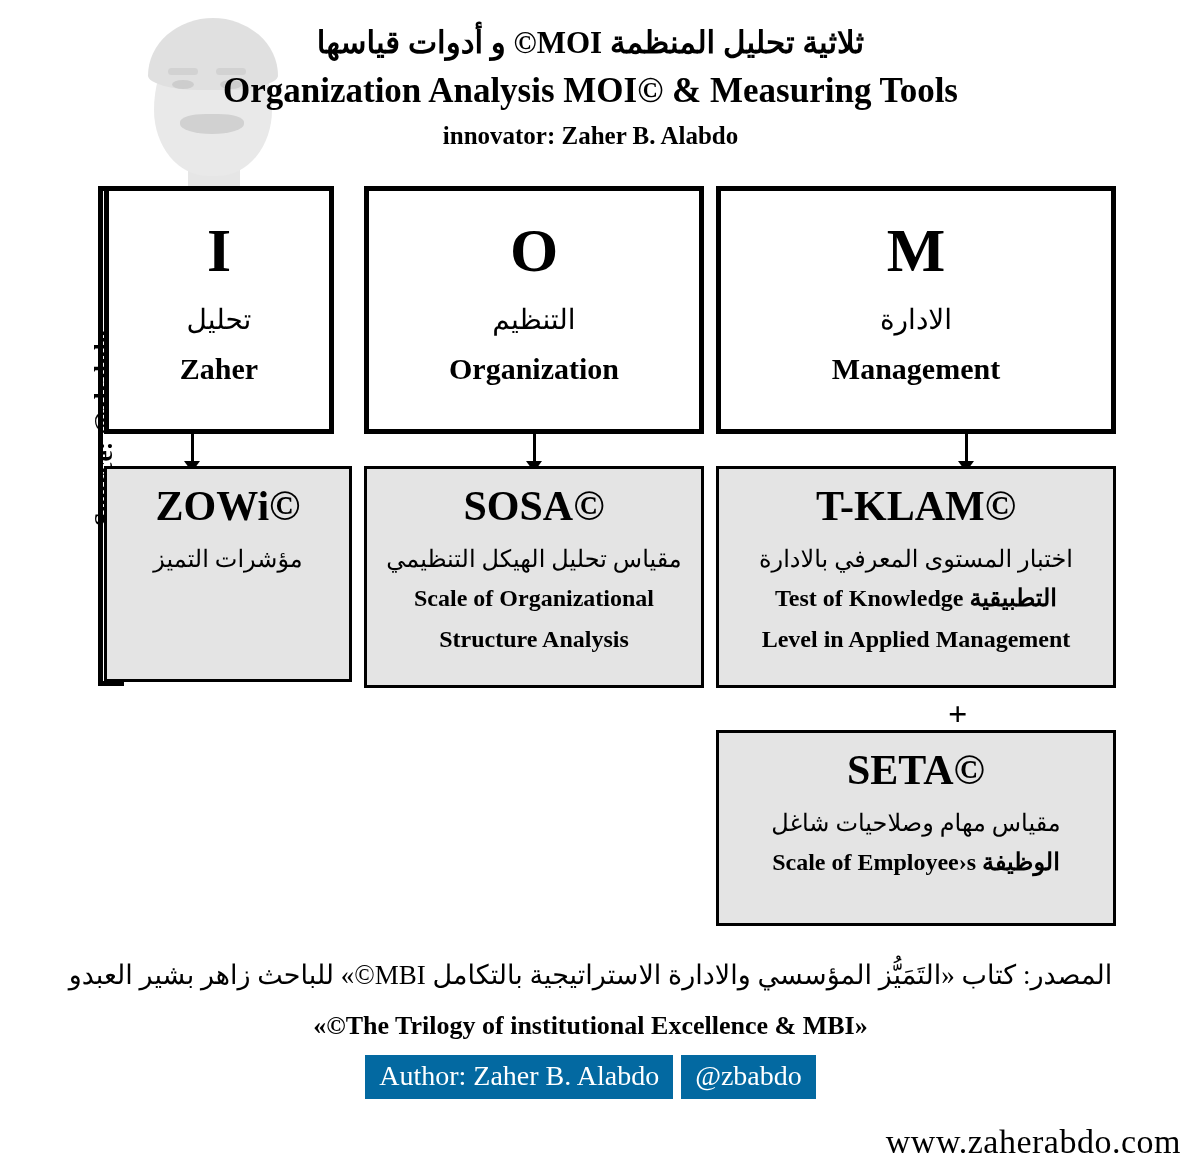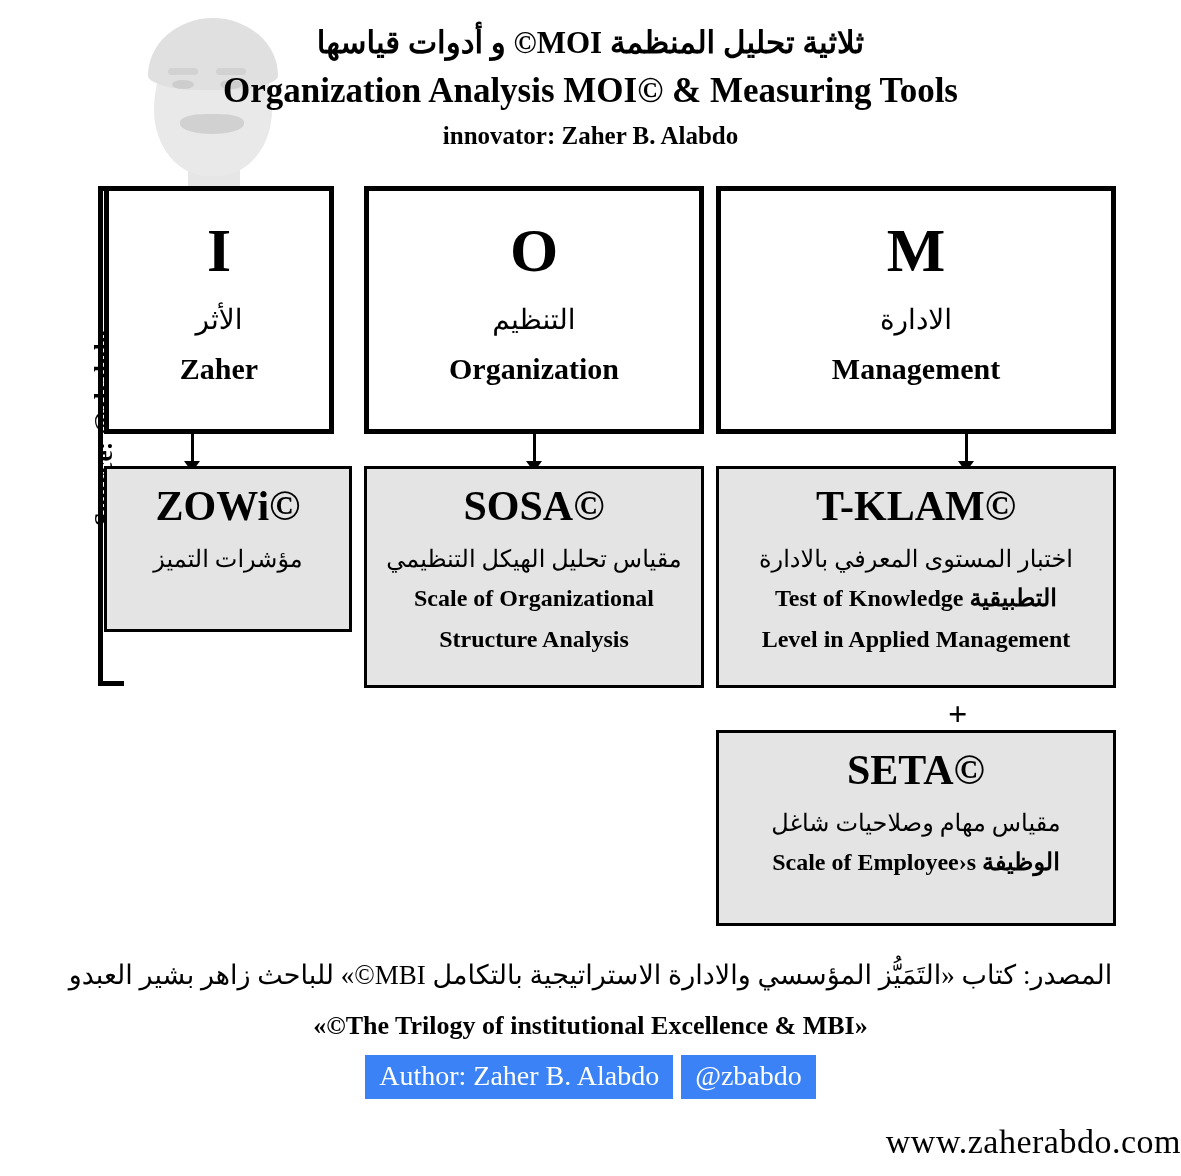--- a/index.html
+++ b/index.html
@@ -264,21 +264,21 @@
     font-weight: 700;
     margin-top: 18px;
   }
   .badges {
     margin-top: 14px;
     display: flex;
     justify-content: center;
     gap: 8px;
   }
   .badge {
-    background: #3b82f6;
+    background: #0369a1;
     color: #fff;
     font-size: 28px;
     font-weight: 400;
     padding: 5px 14px 7px 14px;
     white-space: nowrap;
   }
   .site {
     font-size: 34px;
     margin-top: 24px;
     letter-spacing: 0.5px;
@@ -309,41 +309,41 @@
     <div class="t-inv">innovator: Zaher B. Alabdo</div>
   </div>
 
   <div class="source-wrap">
     <div class="source-bracket"></div>
     <div class="source-text">Source: @zbabdo</div>
   </div>
 
   <div class="topbox" style="left:104px; top:186px; width:230px; height:248px;">
     <div class="letter">I</div>
-    <div class="ar">الأثر</div>
+    <div class="ar">تحليل</div>
     <div class="en">Zaher</div>
   </div>
 
   <div class="topbox" style="left:364px; top:186px; width:340px; height:248px;">
     <div class="letter">O</div>
     <div class="ar">التنظيم</div>
     <div class="en">Organization</div>
   </div>
 
   <div class="topbox" style="left:716px; top:186px; width:400px; height:248px;">
     <div class="letter">M</div>
     <div class="ar">الادارة</div>
     <div class="en">Management</div>
   </div>
 
   <div class="arrow" style="left:191px; top:434px; height:28px;"></div>
   <div class="arrow" style="left:533px; top:434px; height:28px;"></div>
   <div class="arrow" style="left:965px; top:434px; height:28px;"></div>
 
-  <div class="toolbox" style="left:104px; top:466px; width:248px; height:166px;">
+  <div class="toolbox" style="left:104px; top:466px; width:248px; height:216px;">
     <div class="code">ZOWi©</div>
     <div class="ar">مؤشرات التميز</div>
   </div>
 
   <div class="toolbox" style="left:716px; top:466px; width:400px; height:222px;">
     <div class="code">T-KLAM©</div>
     <div class="ar">اختبار المستوى المعرفي بالادارة</div>
     <div class="mix">Test of Knowledge  التطبيقية</div>
     <div class="en">Level in Applied Management</div>
   </div>

